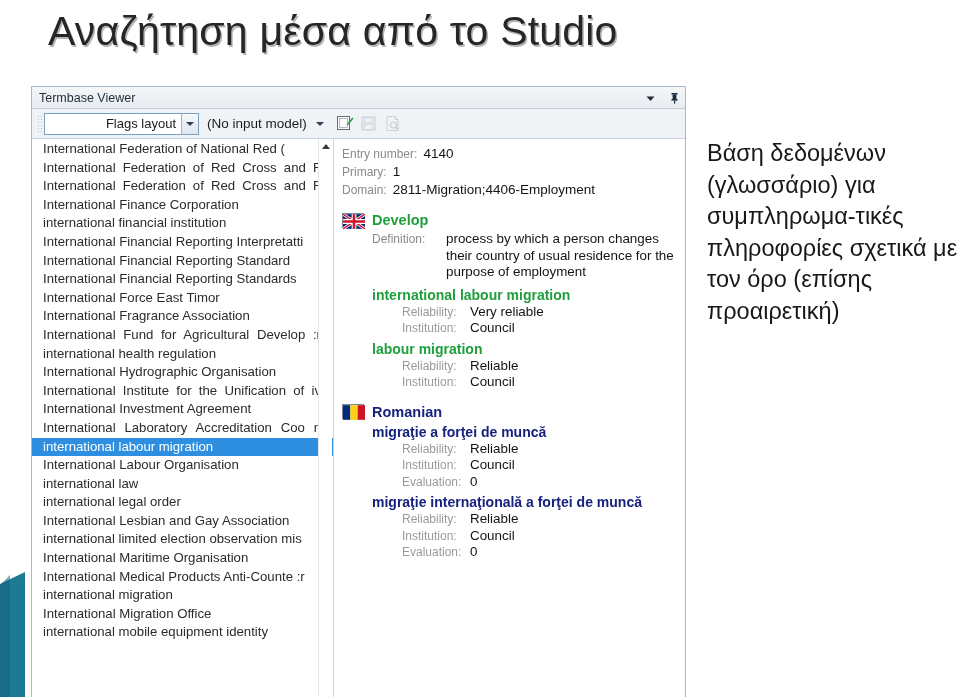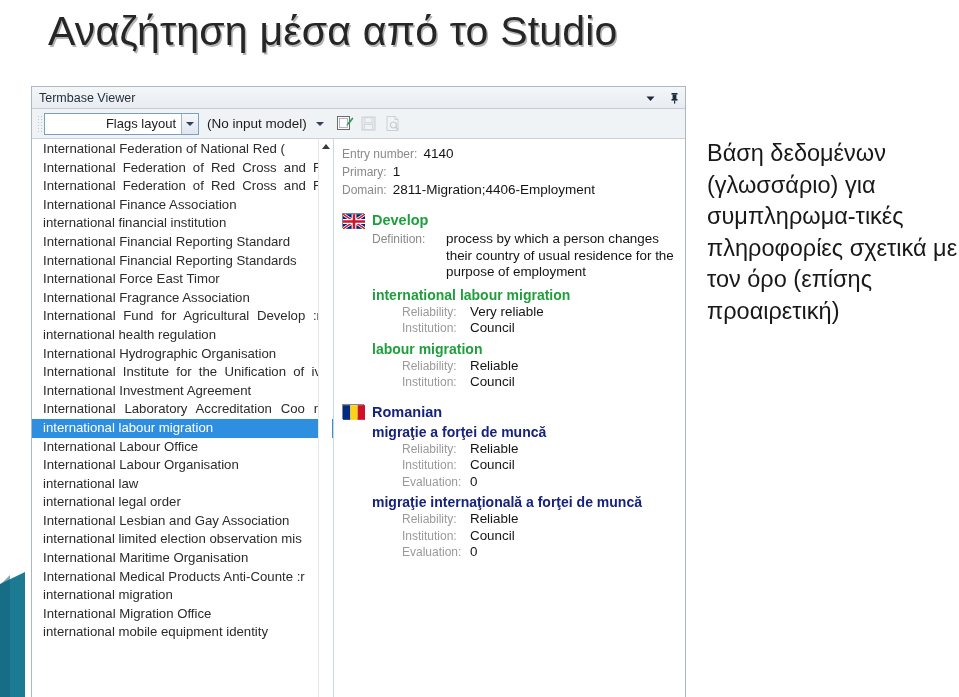--- a/index.html
+++ b/index.html
@@ -355,34 +355,34 @@
       </div>
     </div>
 
     <div class="win-body">
 
       <div class="term-list">
         <div id="term-rows">
             <div class="term-row">International Federation of National Red (</div>
             <div class="term-row justified">International Federation of Red Cross and      F</div>
             <div class="term-row justified">International Federation of Red Cross and      F</div>
-            <div class="term-row">International Finance Association</div>
+            <div class="term-row">International Finance Corporation</div>
             <div class="term-row">international financial institution</div>
+            <div class="term-row">International Financial Reporting Interpretatti</div>
             <div class="term-row">International Financial Reporting Standard</div>
             <div class="term-row">International Financial Reporting Standards</div>
             <div class="term-row">International Force East Timor</div>
             <div class="term-row">International Fragrance Association</div>
             <div class="term-row justified">International Fund for Agricultural Develop  :r</div>
             <div class="term-row">international health regulation</div>
             <div class="term-row">International Hydrographic Organisation</div>
             <div class="term-row justified">International Institute for the Unification of      iv</div>
             <div class="term-row">International Investment Agreement</div>
             <div class="term-row justified">International  Laboratory  Accreditation Coo  n</div>
             <div class="term-row selected">international labour migration</div>
-            <div class="term-row">International Labour Office</div>
             <div class="term-row">International Labour Organisation</div>
             <div class="term-row">international law</div>
             <div class="term-row">international legal order</div>
             <div class="term-row">International Lesbian and Gay Association</div>
             <div class="term-row">international limited election observation mis</div>
             <div class="term-row">International Maritime Organisation</div>
             <div class="term-row">International Medical Products Anti-Counte :r</div>
             <div class="term-row">international migration</div>
             <div class="term-row">International Migration Office</div>
             <div class="term-row">international mobile equipment identity</div>

